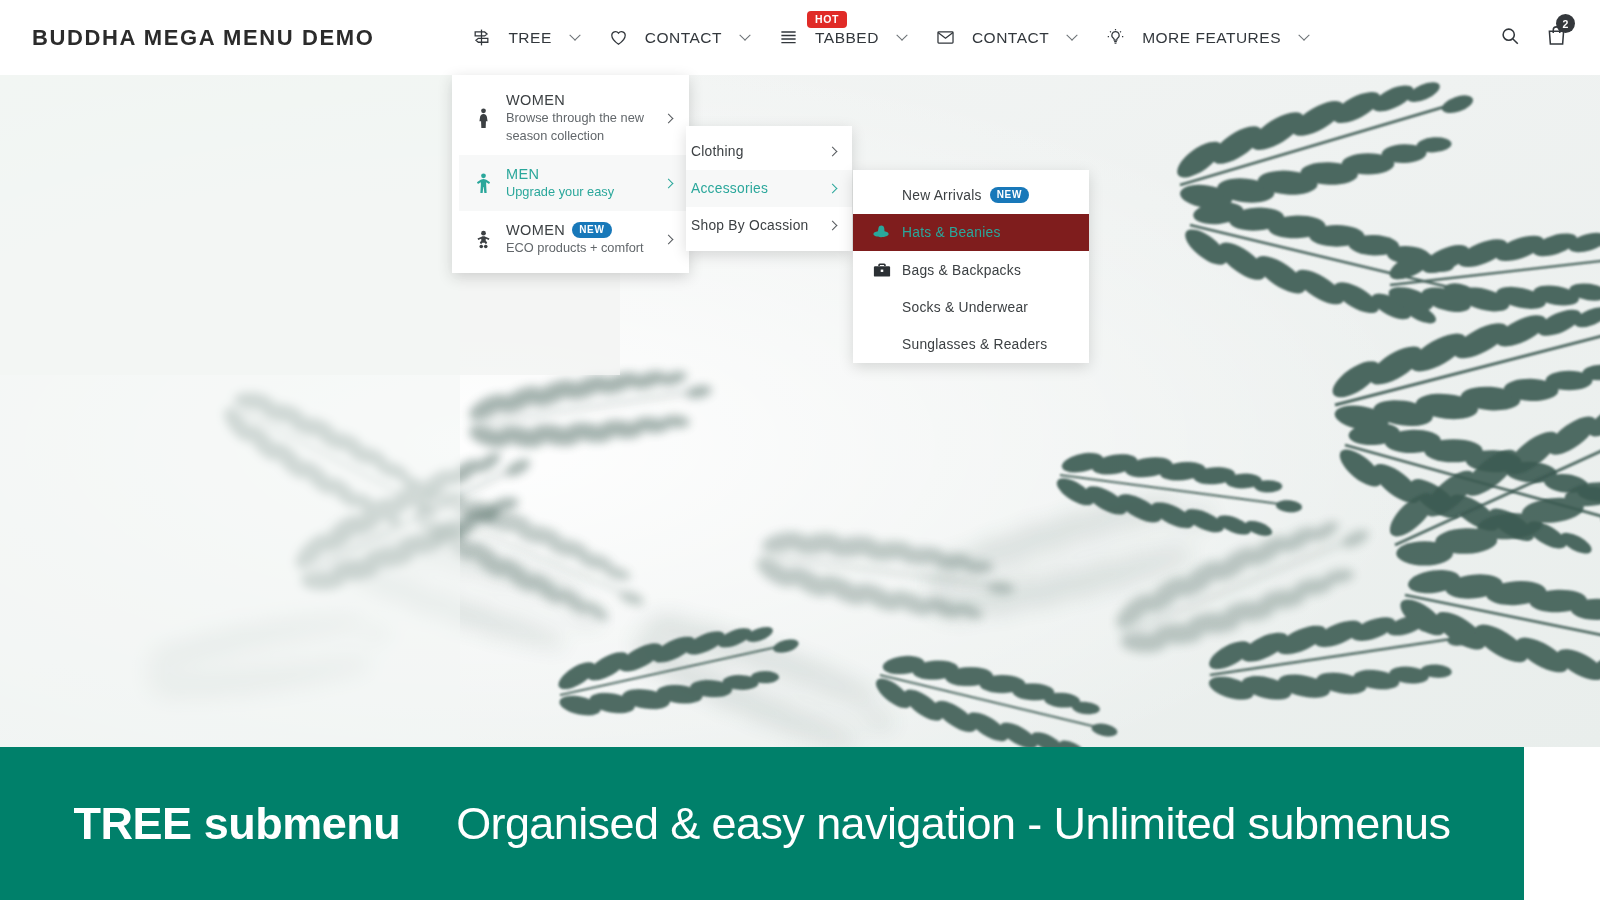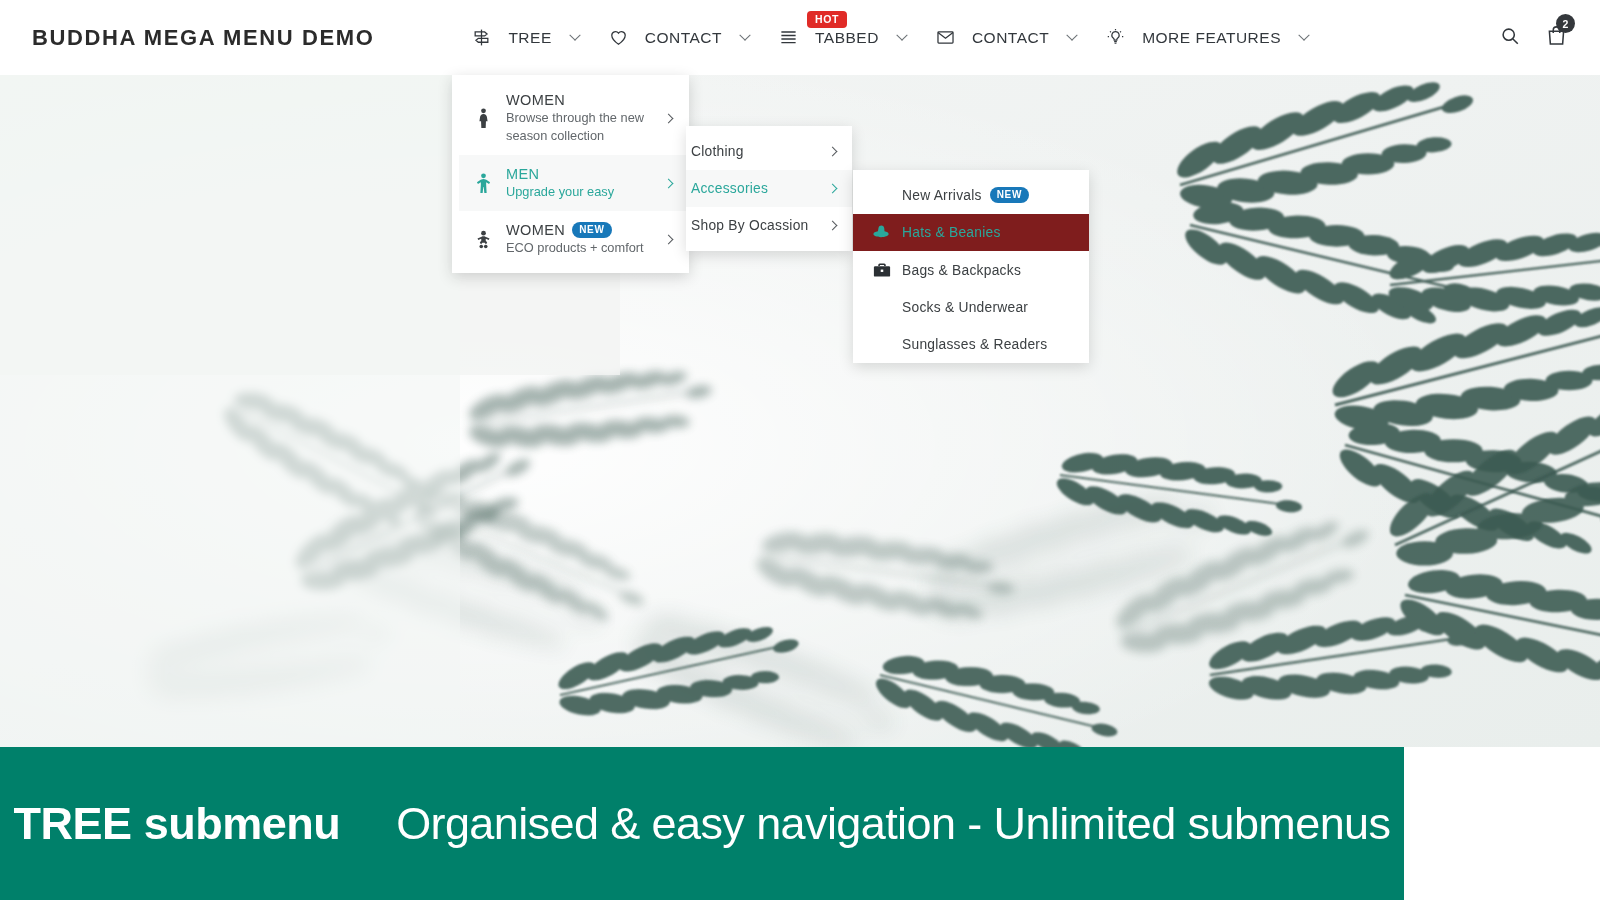--- a/index.html
+++ b/index.html
@@ -97,21 +97,21 @@
     width: 1600px; height: 672px;
     overflow: hidden;
     background: #f2f4f3;
   }
   .hero svg { display: block; width: 1600px; height: 672px; }
 
   
   .banner {
     position: absolute;
     left: 0; top: 747px;
-    width: 1404px; height: 153px;
+    width: 1524px; height: 153px;
     background: #00806a;
     display: flex;
     align-items: center;
     justify-content: center;
     gap: 56px;
   }
   .banner-title {
     color: #ffffff;
     font-size: 45px;
     letter-spacing: -0.5px;

